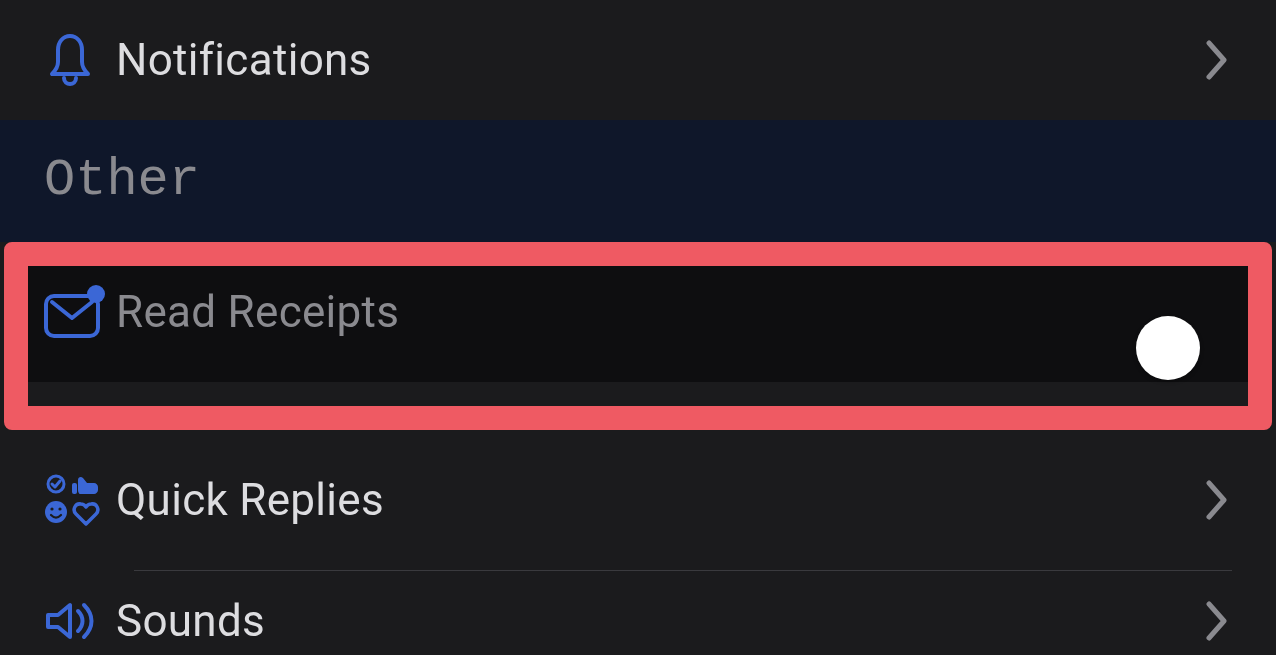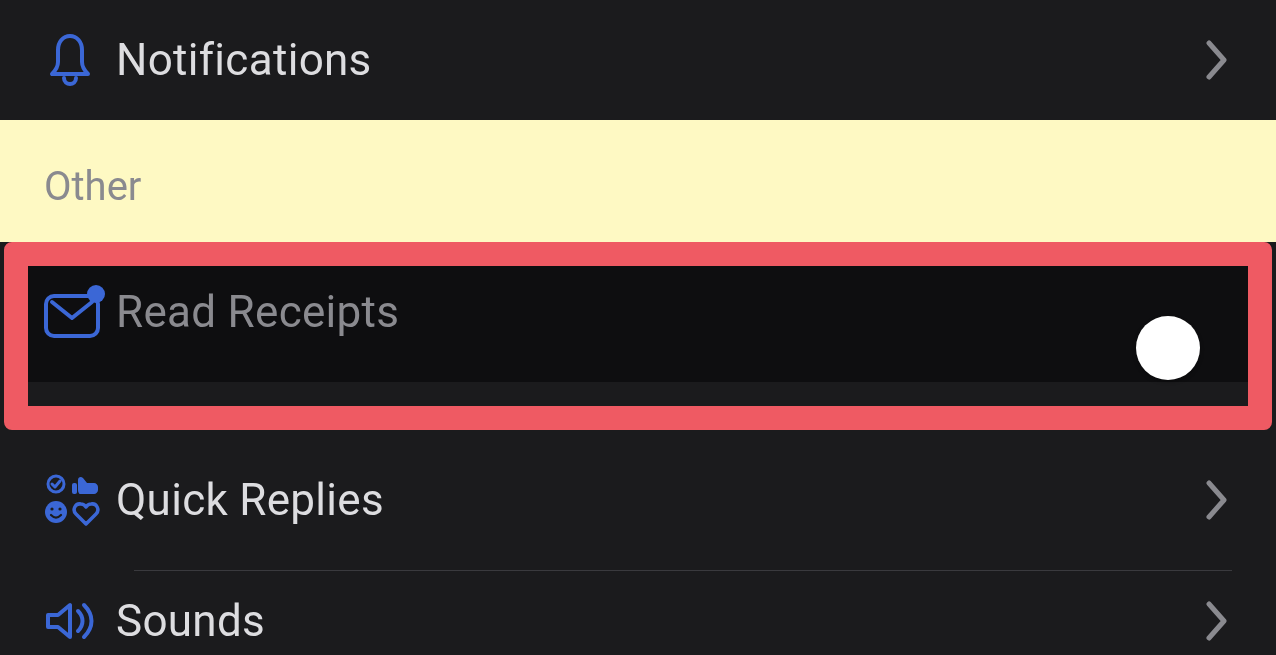--- a/index.html
+++ b/index.html
@@ -6,21 +6,21 @@
   html, body {
     width: 1276px;
     height: 655px;
     background: #000;
     font-family: -apple-system, BlinkMacSystemFont, "Segoe UI", Roboto, Helvetica, Arial, sans-serif;
     overflow: hidden;
   }
   .screen {
     width: 1276px;
     height: 648px;
-    background: #fef9c3;
+    background: #0f172a;
     position: relative;
   }
   .section-top {
     background: #1b1b1d;
     height: 120px;
     display: flex;
     align-items: center;
     padding: 0 44px;
     position: relative;
   }
@@ -57,22 +57,23 @@
     top: 50%;
     transform: translateY(-50%);
   }
   .section-header {
     height: 110px;
     display: flex;
     align-items: flex-end;
     padding: 0 44px 20px 44px;
   }
   .section-header span {
-    font-size: 40px;
+    font-size: 52px;
     color: #8a8a8f;
+    font-family: Liberation Mono, monospace;
   }
   .section-body {
     background: #1b1b1d;
   }
   
   .highlight-wrap {
     position: relative;
   }
   .highlight-border {
     position: absolute;

